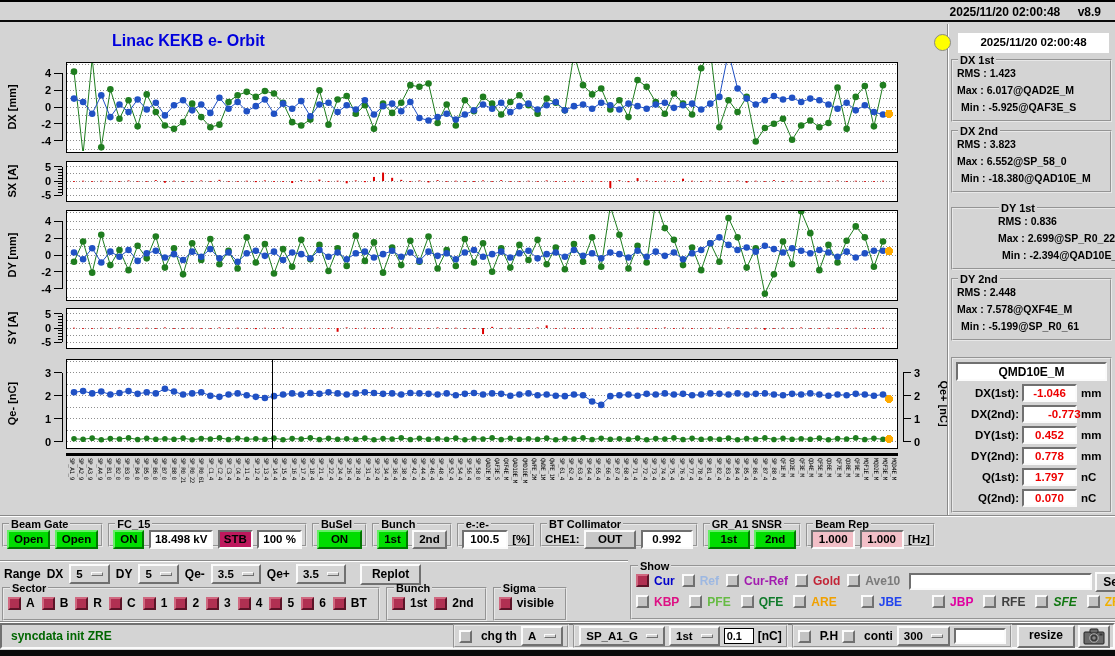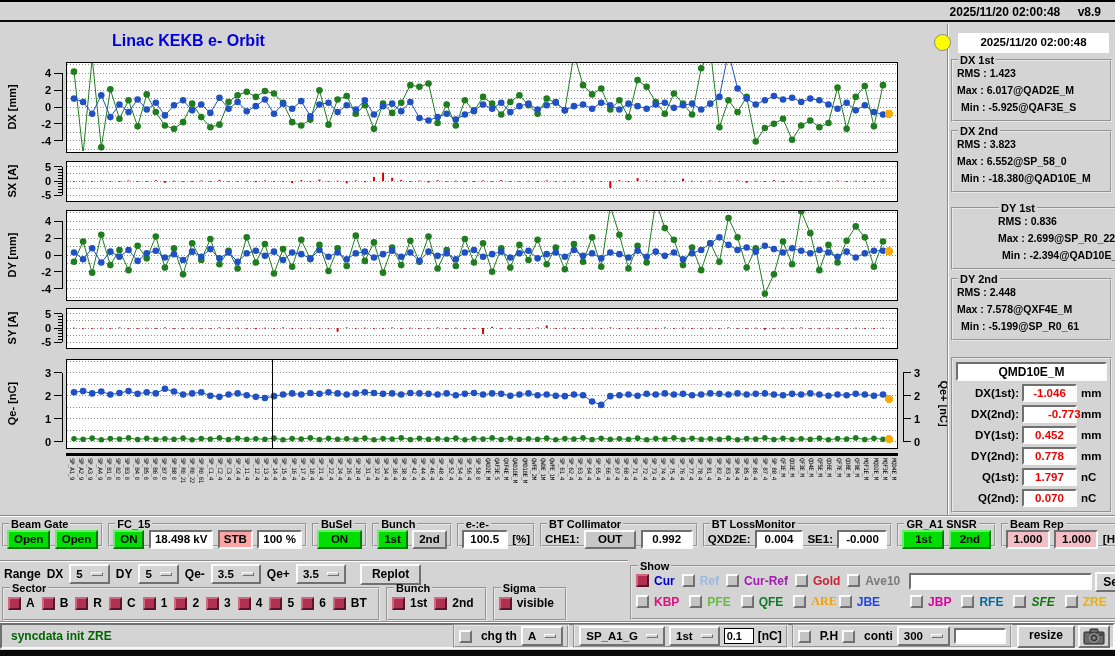--- a/index.html
+++ b/index.html
@@ -47,21 +47,21 @@
     color:#ee0000;text-align:center;font-size:11.5px;font-weight:bold;height:18px;padding-top:1px;}
   .qunit{margin-left:4px;}
   
   #row1{position:absolute;left:2px;top:516px;width:1112px;height:42px;display:flex;gap:5px;}
   #row1 fieldset{padding:0 3px 2px;height:29px;white-space:nowrap;}
   .btn{display:inline-block;font-size:11.5px;font-weight:bold;text-align:center;padding:1px 5px 0;height:19px;vertical-align:top;}
   .green{background:#00dd00;border:2px solid;border-color:#66ee66 #007700 #007700 #66ee66;}
   .gray{background:#c7c7c7;border:2px solid;border-color:#fbfbfb #707070 #707070 #fbfbfb;}
   .val{display:inline-block;background:#fff;border:2px solid;border-color:#707070 #fbfbfb #fbfbfb #707070;
     font-size:11.5px;font-weight:bold;text-align:center;height:19px;padding:1px 4px 0;vertical-align:top;}
-  .grayval{background:#fca5a5;}
+  .grayval{background:#be185d;}
   .pink{background:#f2bfc7;}
   .unit{font-size:11.5px;font-weight:bold;display:inline-block;padding-top:3px;vertical-align:top;}
   .inlab{font-size:11.5px;font-weight:bold;display:inline-block;padding-top:3px;vertical-align:top;}
   
   .dd{display:inline-flex;align-items:center;background:#d4d4d4;border:2px solid;
     border-color:#fbfbfb #707070 #707070 #fbfbfb;height:20px;font-size:11.5px;font-weight:bold;
     padding:0 5px;vertical-align:top;}
   .dd .dash{display:inline-block;width:12px;height:4px;margin-left:8px;background:#d4d4d4;
     border:1px solid;border-color:#fbfbfb #707070 #707070 #fbfbfb;}
   
@@ -1187,27 +1187,20 @@
       <span class="val" style="width:46px">100.5</span>
       <span class="unit">[%]</span>
     </fieldset>
     <fieldset>
       <legend>BT Collimator</legend>
       <span class="inlab">CHE1:</span>
       <span class="btn gray" style="padding:1px 12px 0">OUT</span>
       <span class="val" style="width:52px">0.992</span>
     </fieldset>
     <fieldset>
-      <legend>BT LossMonitor</legend>
-      <span class="inlab">QXD2E:</span>
-      <span class="val" style="width:48px">0.004</span>
-      <span class="inlab">SE1:</span>
-      <span class="val" style="width:50px">-0.000</span>
-    </fieldset>
-    <fieldset>
       <legend>GR_A1 SNSR</legend>
       <span class="btn green" style="width:42px">1st</span>
       <span class="btn green" style="width:42px">2nd</span>
     </fieldset>
     <fieldset>
       <legend>Beam Rep</legend>
       <span class="val pink" style="width:44px">1.000</span>
       <span class="val pink" style="width:44px">1.000</span>
       <span class="unit">[Hz]</span>
       
@@ -1322,32 +1315,32 @@
     <div class="showrow" style="margin-top:2px">
       <span><span class="cbitem" style="margin-right: 10px;">
             <span class="cb"></span>
             <span class="cblabel" style="color: rgb(221, 17, 132);">KBP</span>
           </span><span class="cbitem" style="margin-right: 10px;">
             <span class="cb"></span>
             <span class="cblabel" style="color: rgb(102, 187, 68);">PFE</span>
           </span><span class="cbitem" style="margin-right: 10px;">
             <span class="cb"></span>
             <span class="cblabel" style="color: rgb(15, 122, 42);">QFE</span>
-          </span><span class="cbitem" style="margin-right: 2px; font-family: Liberation Serif, serif;">
+          </span><span class="cbitem" style="margin-right: 24px;">
             <span class="cb"></span>
             <span class="cblabel" style="color: rgb(240, 160, 0);">ARE</span>
           </span><span class="cbitem" style="margin-right: 10px;">
             <span class="cb"></span>
             <span class="cblabel" style="color: rgb(34, 68, 238);">JBE</span>
           </span><span class="cbitem" style="margin-right: 10px; margin-left: 20px;">
             <span class="cb"></span>
             <span class="cblabel" style="color: rgb(224, 0, 160);">JBP</span>
           </span><span class="cbitem" style="margin-right: 10px;">
             <span class="cb"></span>
-            <span class="cblabel" style="color: #0369a1;">RFE</span>
+            <span class="cblabel" style="color: #404040;">RFE</span>
           </span><span class="cbitem" style="margin-right: 10px;">
             <span class="cb"></span>
             <span class="cblabel" style="color: rgb(17, 119, 17); font-style: italic;">SFE</span>
           </span><span class="cbitem" style="margin-right: 10px;">
             <span class="cb"></span>
             <span class="cblabel" style="color: rgb(240, 176, 0);">ZRE</span>
           </span></span>
     </div>
   </fieldset>
 

